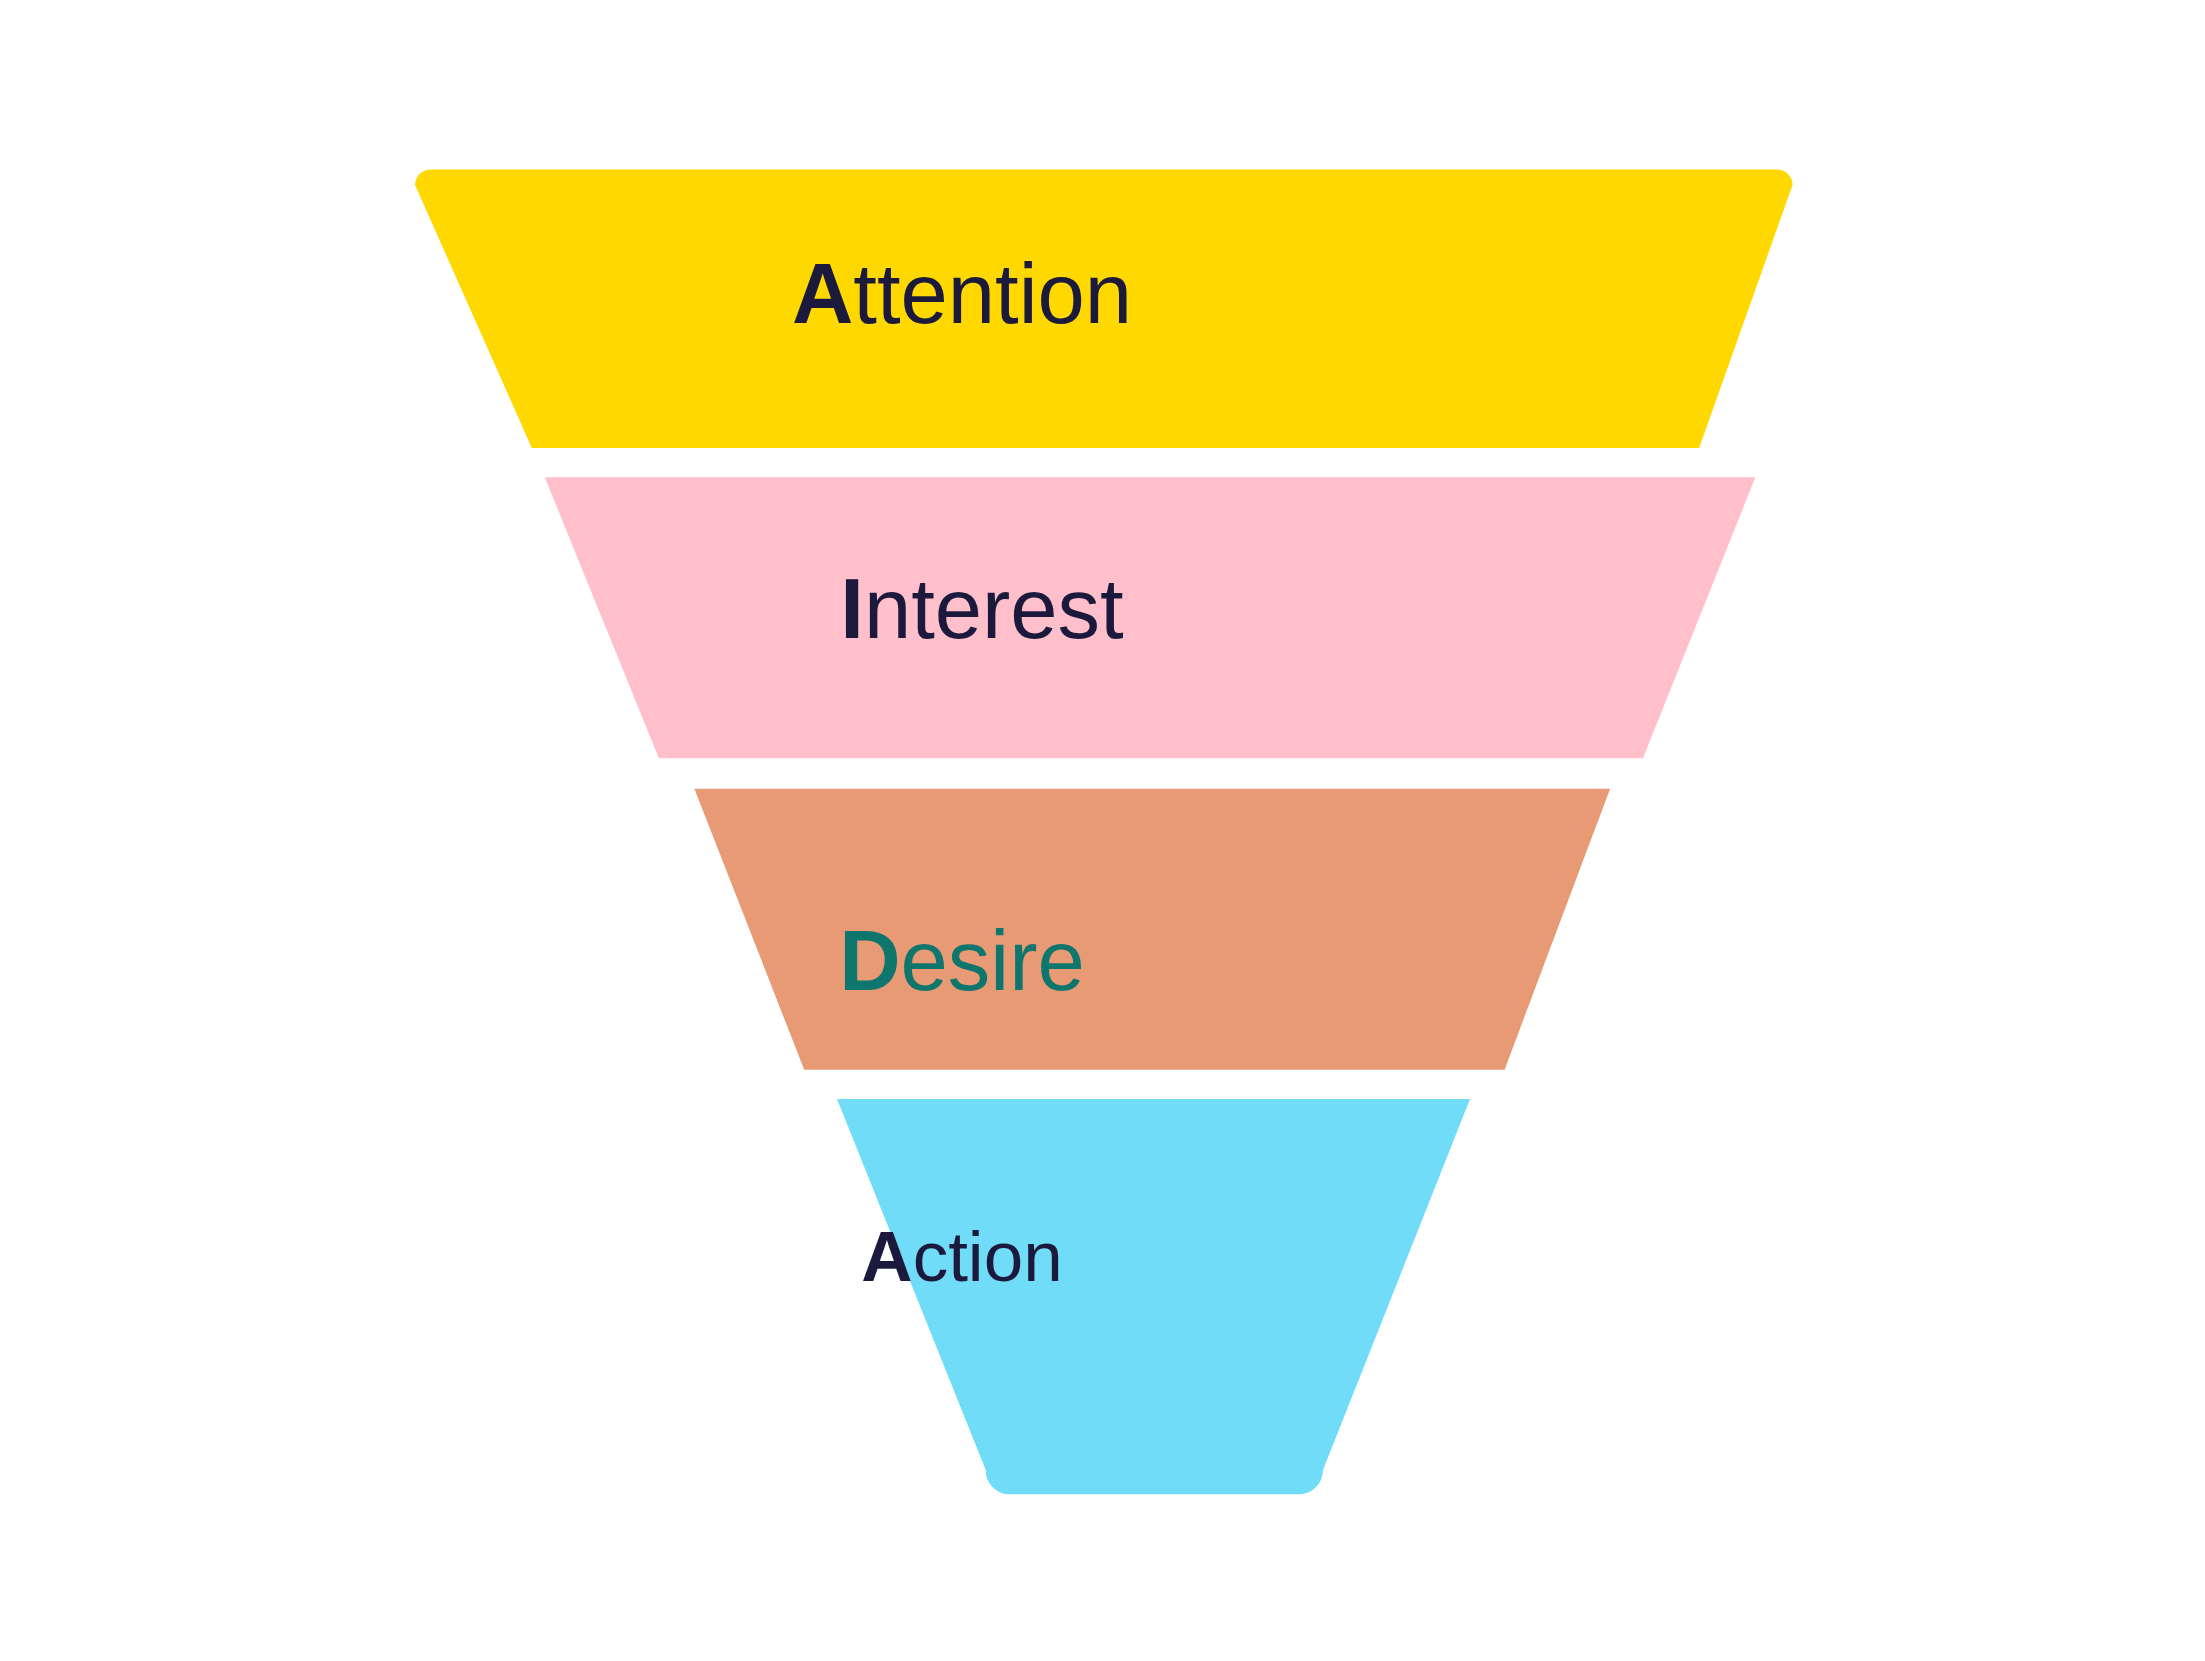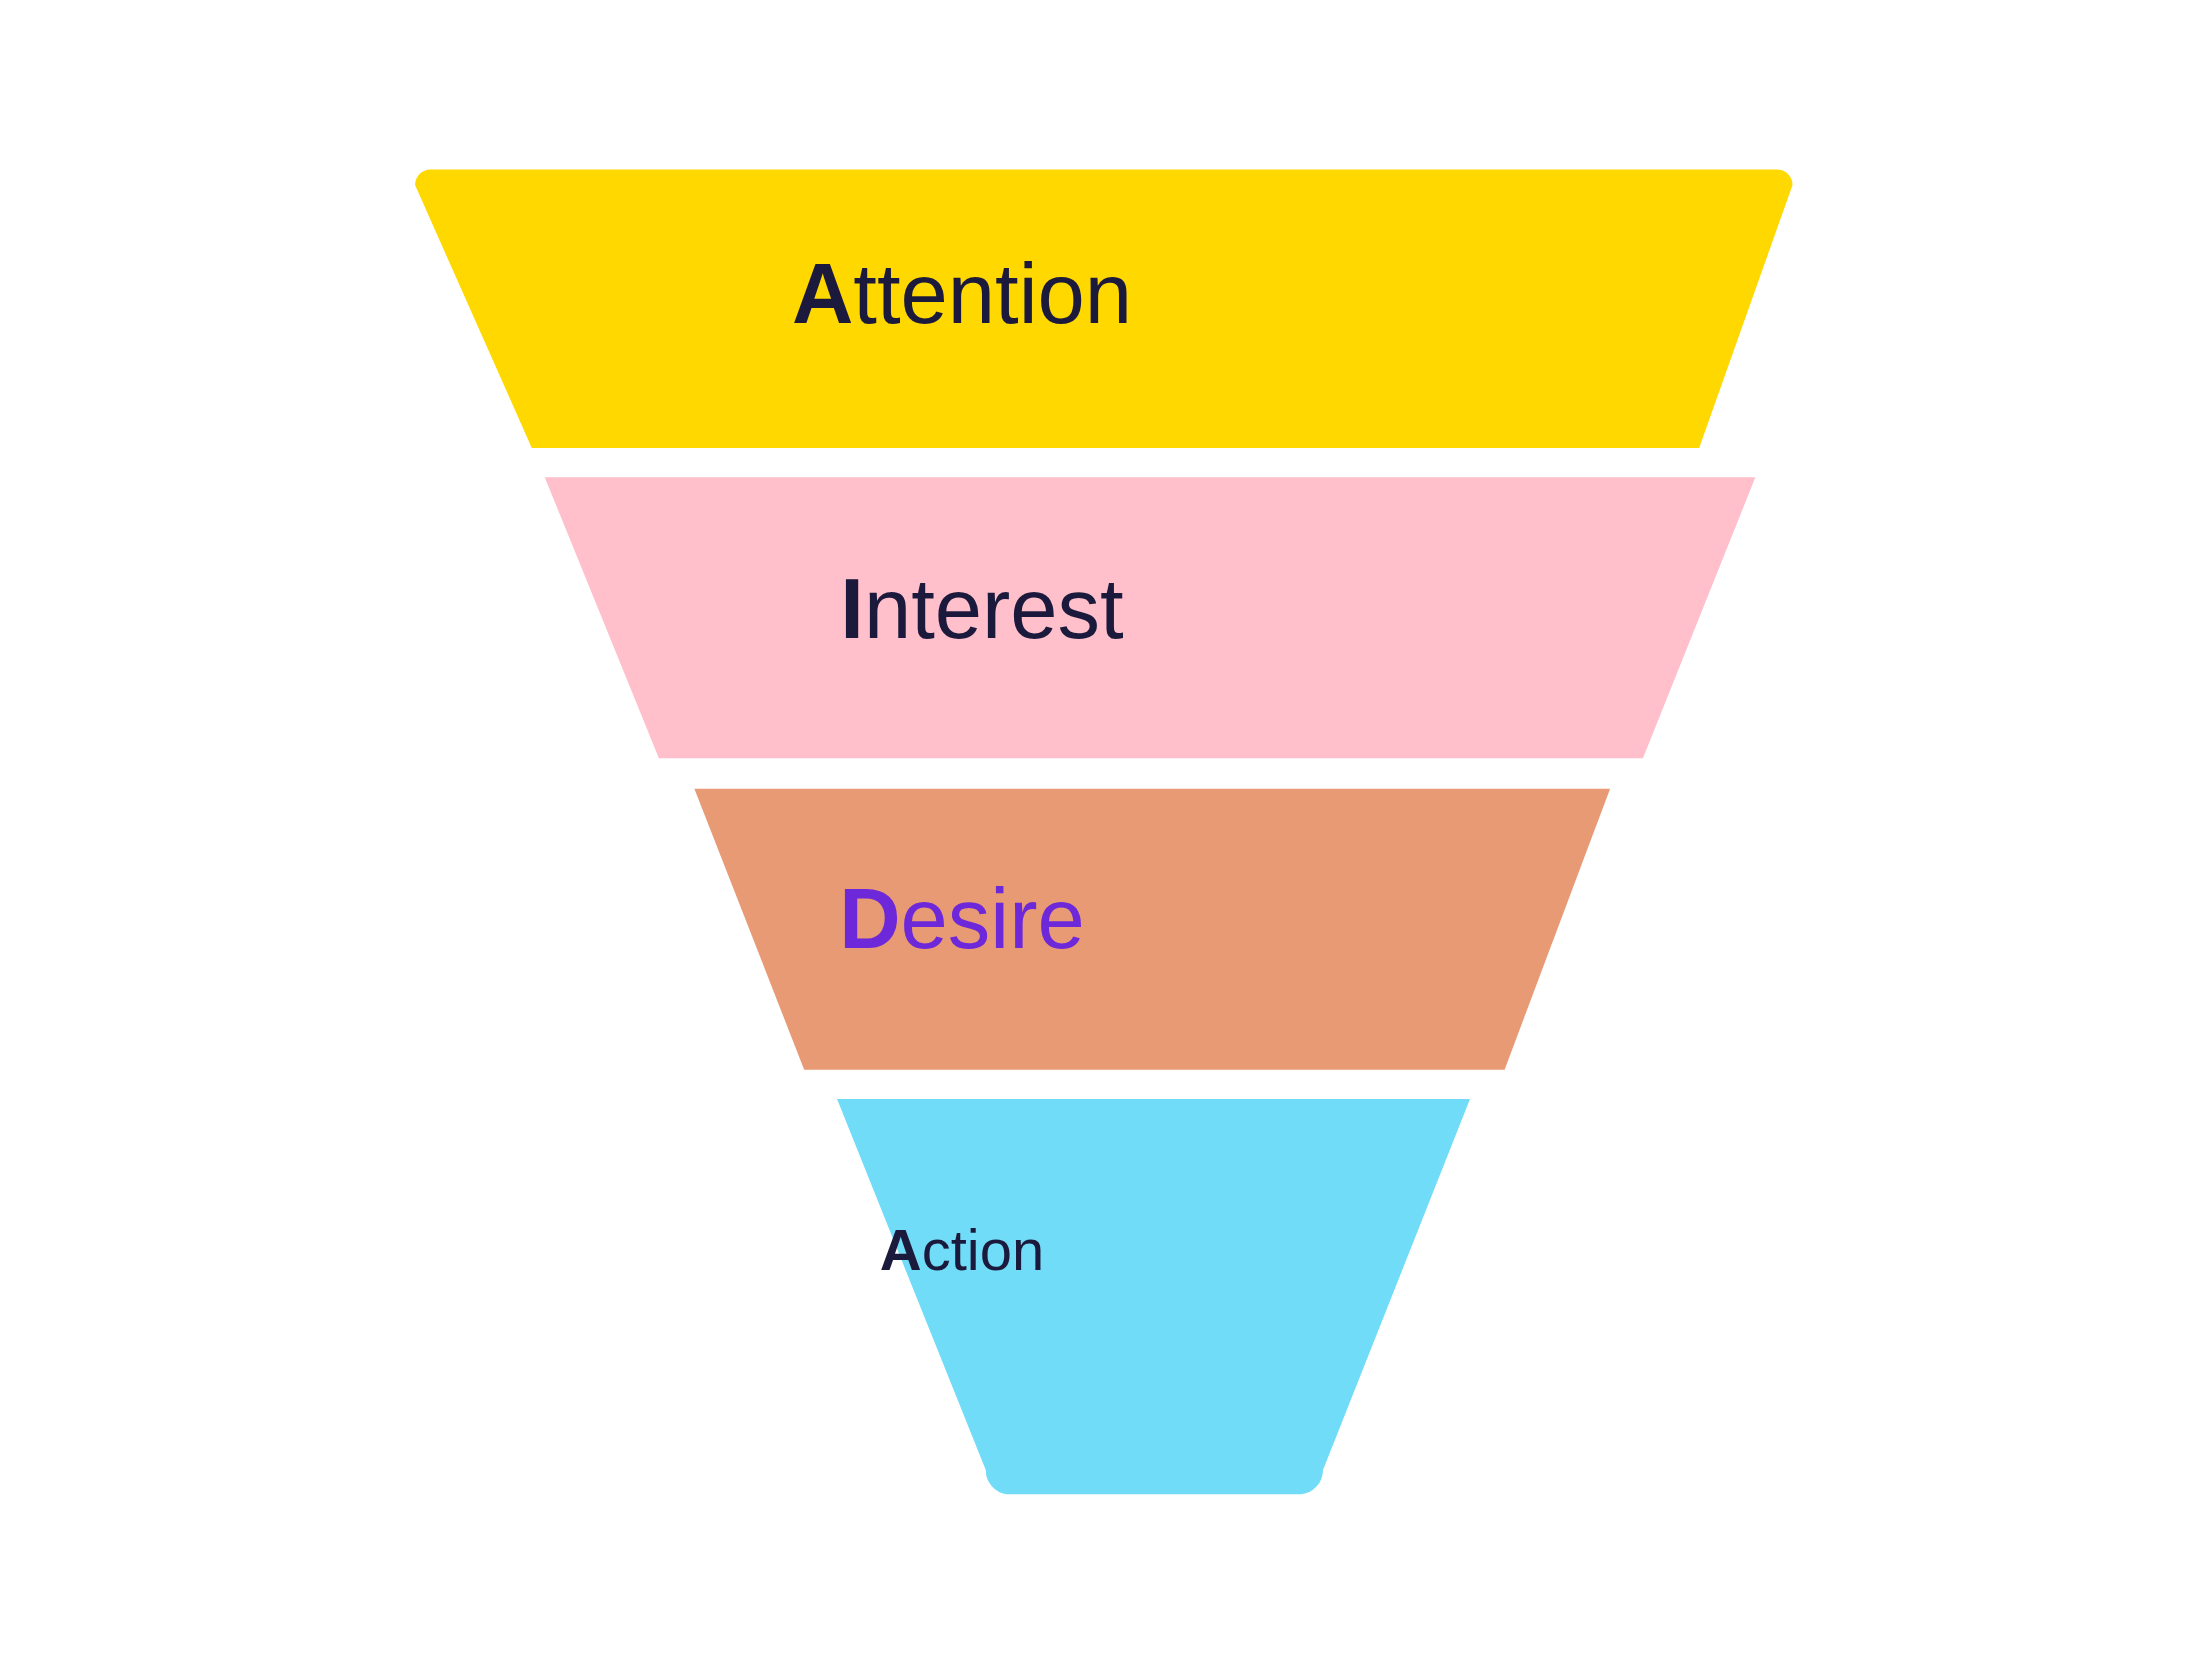--- a/index.html
+++ b/index.html
@@ -53,21 +53,21 @@
     font-size: 85px;
   }
   .label-desire {
     left: 0; right: 0;
     top: 876px;
     font-size: 85px;
   }
   .label-action {
     left: 0; right: 0;
     top: 1221px;
-    font-size: 58px;
+    font-size: 71px;
   }
 </style>
 </head>
 <body>
 
 <div id="funnel-canvas" style="background: rgb(255, 255, 255);">
 
   <svg id="funnel-svg" viewBox="0 0 2550 1922" xmlns="http://www.w3.org/2000/svg">
 
     <path id="shape-attention" d="M 480 214
@@ -100,21 +100,21 @@
   </svg>
 
   <div class="stage-label label-attention" style="color: rgb(28, 26, 60);">
     <span class="lead">A</span><span>ttention</span>
   </div>
 
   <div class="stage-label label-interest" style="color: rgb(28, 26, 60); padding-left: 40px;">
     <span class="lead">I</span><span>nterest</span>
   </div>
 
-  <div class="stage-label label-desire" style="color: #6d28d9;">
+  <div class="stage-label label-desire" style="color: #0f766e; margin-top: 42px;">
     <span class="lead">D</span><span>esire</span>
   </div>
 
   <div class="stage-label label-action" style="color: rgb(28, 26, 60);">
     <span class="lead">A</span><span>ction</span>
   </div>
 
 </div>
 
 

